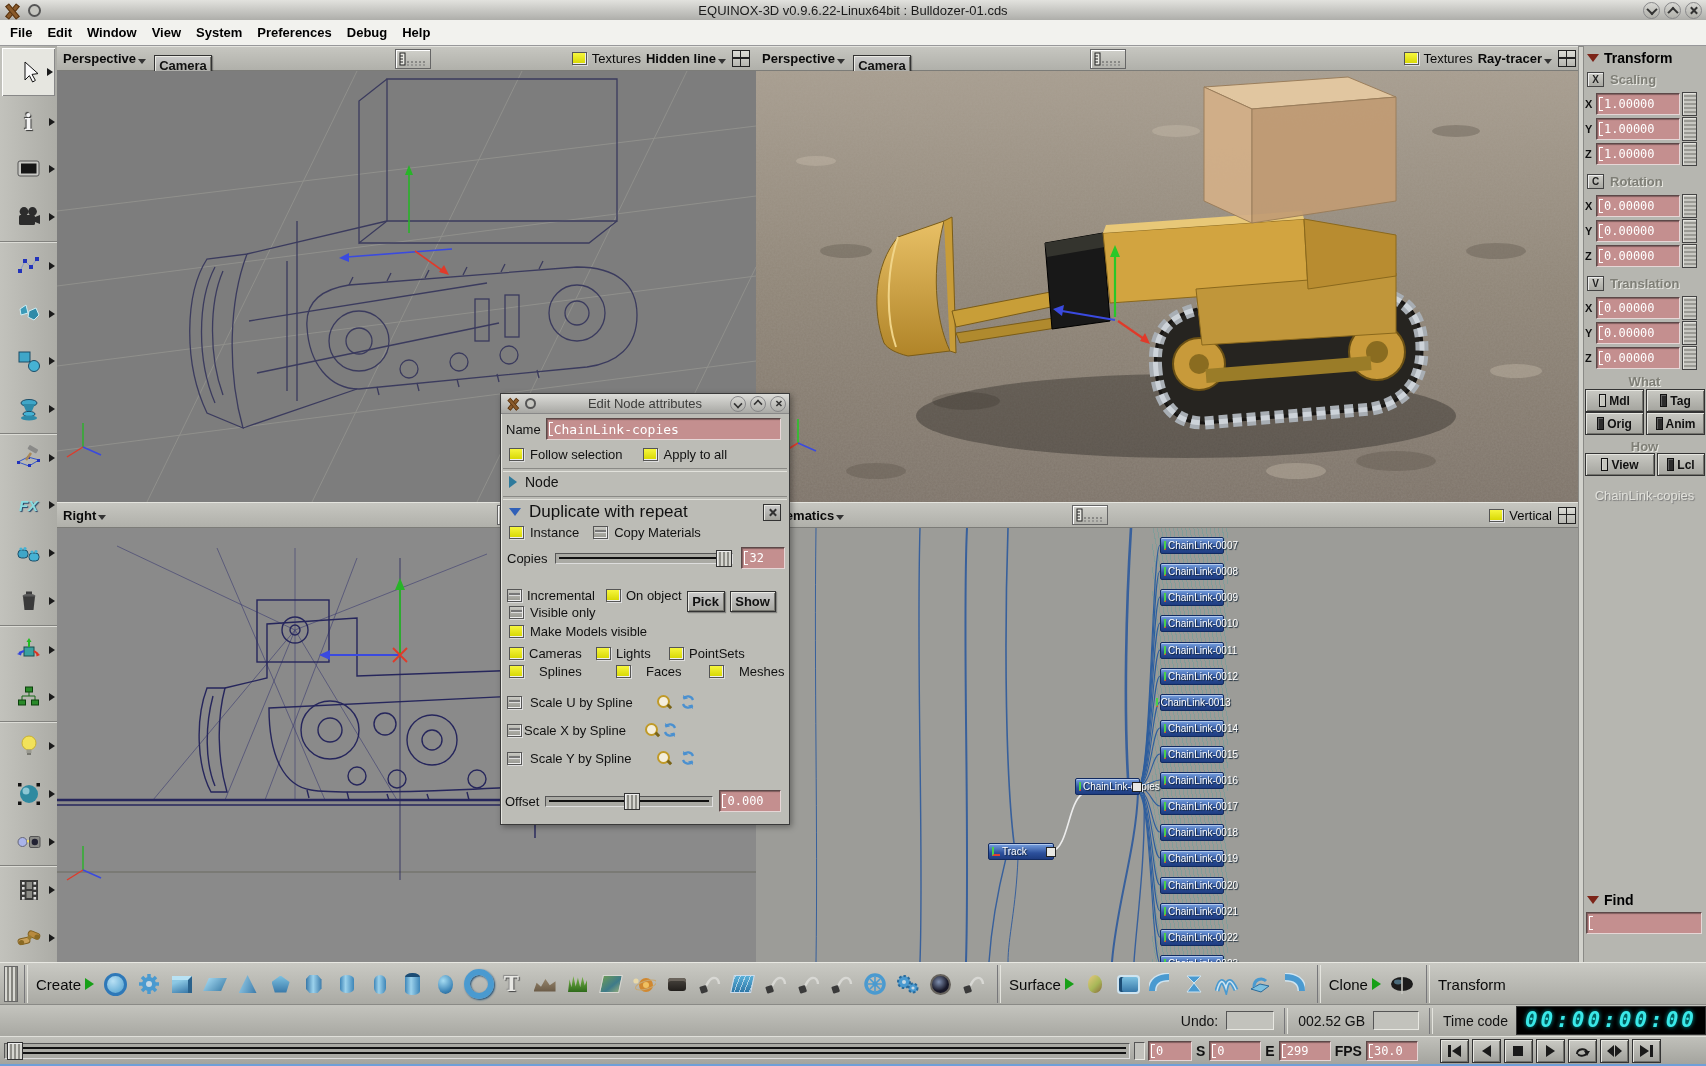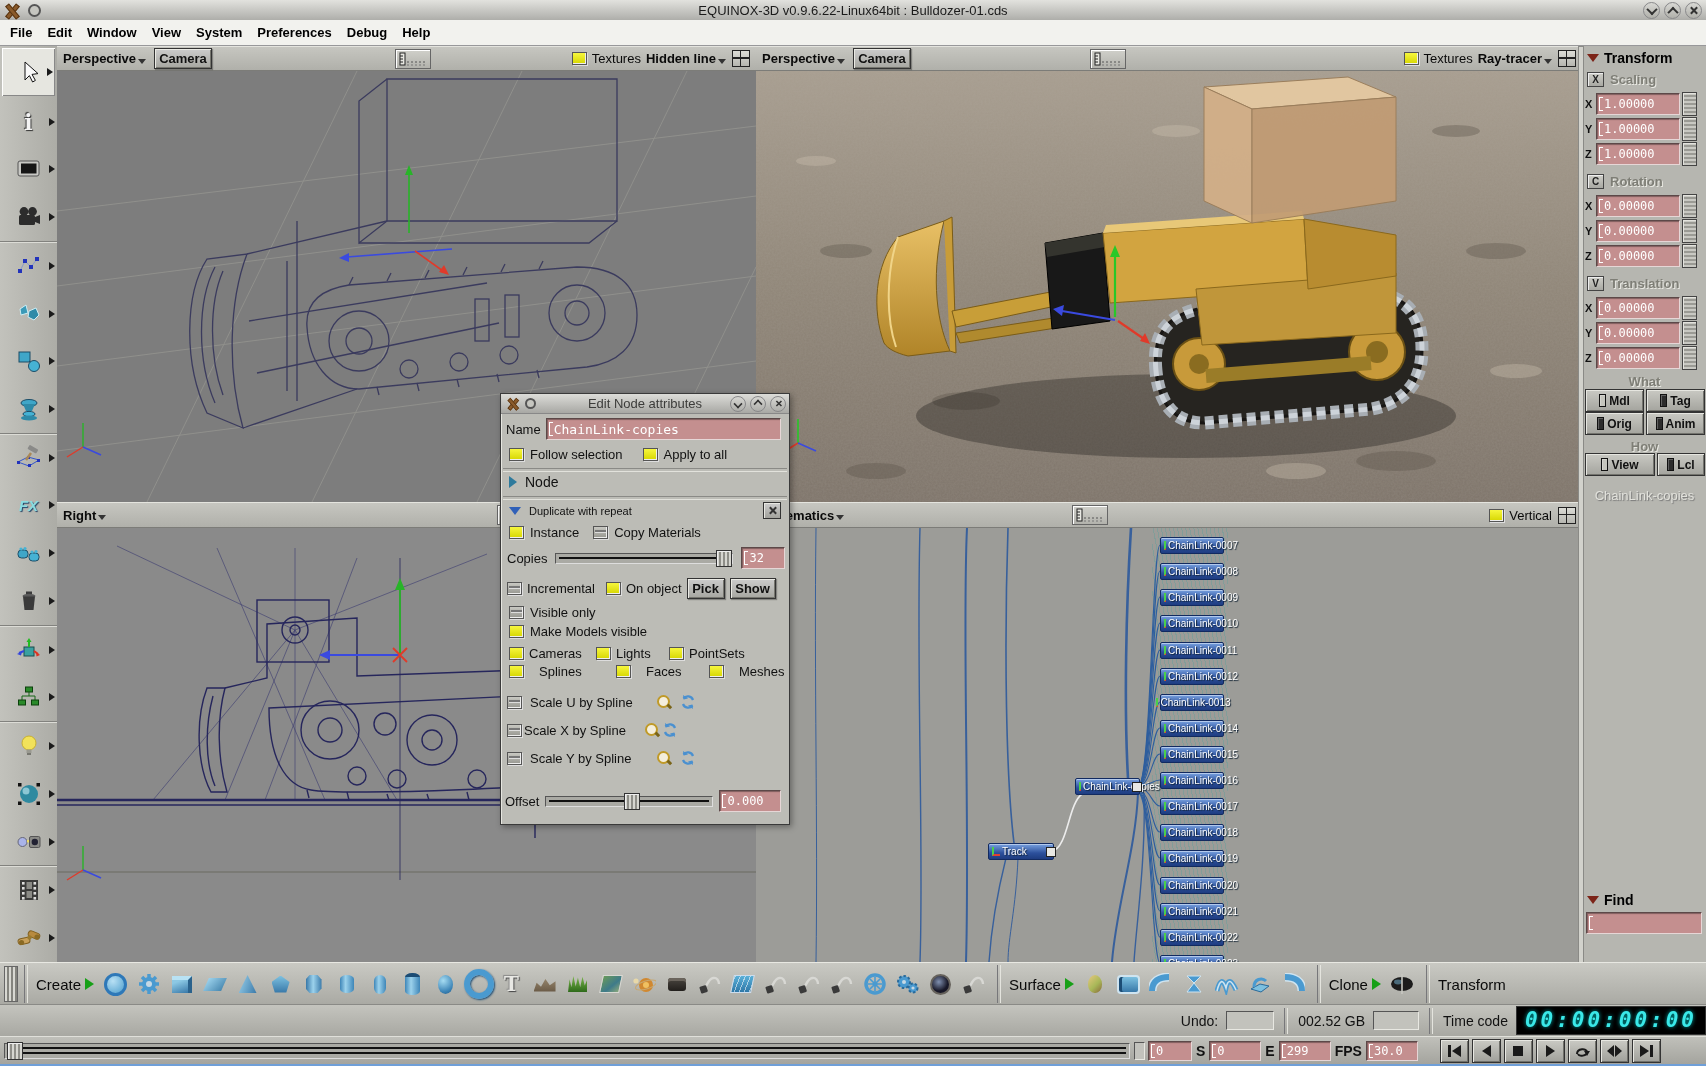--- a/index.html
+++ b/index.html
@@ -26,21 +26,21 @@
   #lefttb{left:0;top:46px;width:57px;height:916px;background:linear-gradient(90deg,#c2c2bc,#acaca6);border-right:1px solid #77777a;display:flex;flex-direction:column;}
   .lt-btn{position:relative;flex:1;display:flex;align-items:center;justify-content:center;}
   .lt-btn.sel{background:#e6e6e0;box-shadow:inset 1px 1px 0 #fff,inset -1px -1px 0 #888;margin:2px;}
   .lt-btn .fly{position:absolute;right:2px;top:50%;margin-top:-4px;border-left:6px solid #1a1a1a;border-top:4px solid transparent;border-bottom:4px solid transparent;}
   .lt-btn.grp{border-bottom:1px solid #82827e;box-shadow:0 1px 0 #dcdcd6;}
   .glyph-i{font:bold 22px "DejaVu Serif",serif;color:#f4f4f4;text-shadow:1px 1px 1px #333,-1px -1px 1px #333;}
   .glyph-fx{font:bold italic 15px "Liberation Sans",sans-serif;color:#8adce0;text-shadow:1px 1px 1px #246;}
   
   .vph{background:linear-gradient(#c6c6c0,#b0b0aa);border-top:1px solid #e4e4de;border-bottom:1px solid #7c7c78;display:flex;align-items:center;padding:0 6px;box-sizing:border-box;font:bold 13px "Liberation Sans",sans-serif;color:#0a0a0a;}
   .dd{width:0;height:0;border-top:5px solid #333;border-left:4px solid transparent;border-right:4px solid transparent;margin:5px 0 0 2px;}
-  .btn{display:inline-flex;align-items:center;justify-content:center;font:bold 13px "Liberation Sans",sans-serif;color:#111;background:linear-gradient(#cccccc,#a6a6a0);border:1px solid #333;box-shadow:inset 1px 1px 0 #eaeae4,inset -1px -1px 0 #76766f,1px 1px 1px rgba(0,0,0,.3);}
+  .btn{display:inline-flex;align-items:center;justify-content:center;font:bold 13px "Liberation Sans",sans-serif;color:#111;background:linear-gradient(#cccccc,#a6a6a0);border:1px solid #333;box-shadow:inset 1px 1px 0 #eaeae4,inset -1px -1px 0 #76766f,1px 1px 1px rgba(0,0,0,.3);margin-top:13px;}
   .ruler-btn{width:34px;height:18px;background:linear-gradient(#d0d0ca,#b2b2ac);border:1px solid #666;box-shadow:inset 1px 1px 0 #fff;display:flex;align-items:center;justify-content:center;}
   .grid-ico{position:relative;width:16px;height:15px;border:1.5px solid #222;background:linear-gradient(#dcdcd6,#b6b6b0);}
   .grid-ico b{position:absolute;background:#222;}
   .grid-ico .gh{left:0;right:0;top:6px;height:1.5px;}
   .grid-ico .gv{top:0;bottom:0;left:6.5px;width:1.5px;}
   .cb{width:13px;height:11px;border:1px solid #555;box-shadow:inset -1px -1px 0 #eee,1px 1px 0 #ddd;}
   .cb.on{background:linear-gradient(#f6f63e,#d6d600);}
   .cb.off{background:linear-gradient(#c8c8c2,#96968f);position:relative;}
   .cb.off::after{content:"";position:absolute;left:1px;right:1px;top:3px;height:2px;background:#777;box-shadow:0 1px 0 #ddd;}
   .hlbl{margin-left:5px;}
@@ -859,21 +859,21 @@
         <span class="dlg-lbl">Apply to all</span>
     </div>
     <div class="sep" style="top:74px;"></div>
     <div class="prow" style="left:8px;top:80px;gap:8px;">
       <i class="tri-rt"></i>
         <span class="dlg-lbl bold" style="font-size:14px;">Node</span>
     </div>
     <div class="sep" style="top:102px;"></div>
     <div class="prow" style="left:8px;top:108px;gap:8px;width:272px;">
       <i class="tri-dn blue"></i>
-        <span class="dlg-lbl bold" style="font-size:11px;">Duplicate with repeat</span>
+        <span class="dlg-lbl bold" style="font-size:17px;">Duplicate with repeat</span>
       <span class="xbtn" style="margin-left:auto;">
           <i class="xg"></i>
         </span>
     </div>
     <div class="prow" style="left:8px;top:131px;gap:6px;">
       <i class="cb on"></i>
         <span class="dlg-lbl">Instance</span>
       <i class="cb off" style="margin-left:8px;"></i>
         <span class="dlg-lbl">Copy Materials</span>
     </div>

